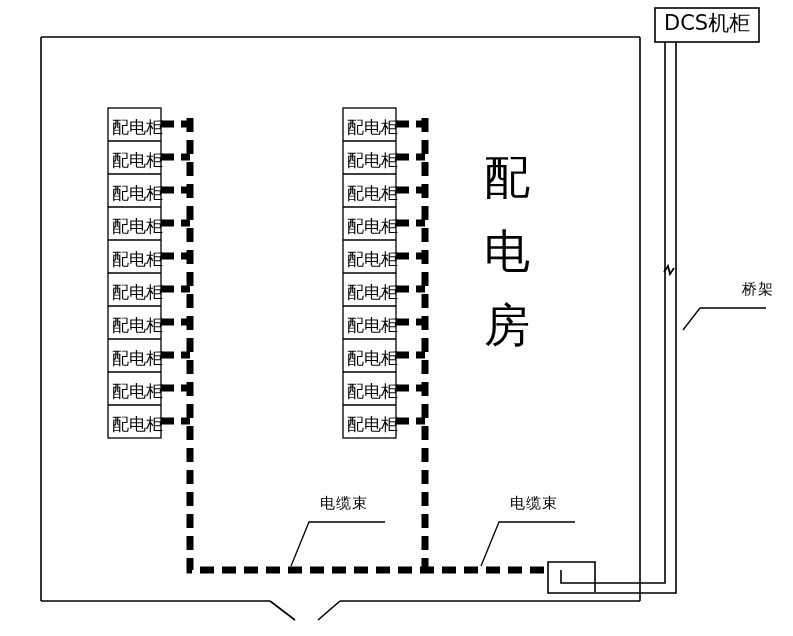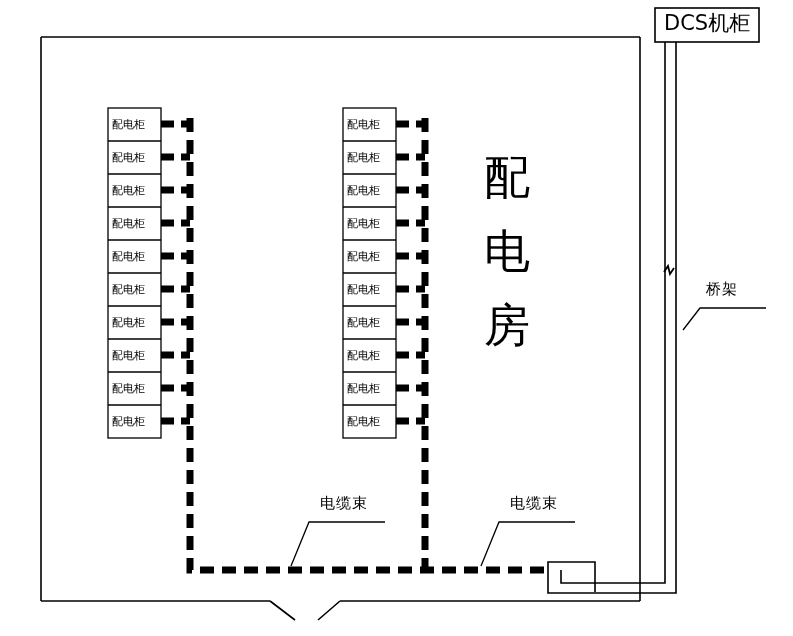--- a/index.html
+++ b/index.html
@@ -13,21 +13,21 @@
   svg{position:absolute;left:0;top:0;width:793px;height:636px;}
   .lbl{
     position:absolute;
     font-family:"DejaVu Sans","Liberation Sans",sans-serif;
     color:#000;
     white-space:nowrap;
     line-height:1;
     user-select:none;
     text-align:center;
   }
-  .cab-txt{font-size:11px;letter-spacing:0px;}
+  .cab-txt{font-size:17px;letter-spacing:0px;}
   .dcs-txt{font-size:21px;letter-spacing:0px;}
   .ann-txt{font-size:15px;letter-spacing:1px;}
   .room-txt{
     font-size:46px;
     font-family:"DejaVu Sans","Liberation Sans",sans-serif;
     font-weight:300;
     line-height:74px;
     letter-spacing:0;
   }
 </style>
@@ -122,21 +122,21 @@
   </svg>
 
   <div class="lbl dcs-txt" style="left:664px;top:13px;">DCS机柜</div>
 
   <div class="lbl room-txt" style="left:484px;top:140px;">配</div>
   <div class="lbl room-txt" style="left:484px;top:214px;">电</div>
   <div class="lbl room-txt" style="left:484px;top:288px;">房</div>
 
   <div class="lbl ann-txt" style="left:320px;top:496px;">电缆束</div>
   <div class="lbl ann-txt" style="left:510px;top:496px;">电缆束</div>
-  <div class="lbl ann-txt" style="left:706px;top:282px;">桥架</div>
+  <div class="lbl ann-txt" style="left:742px;top:282px;">桥架</div>
 
   <div id="left-col-labels">
       <div class="lbl cab-txt" style="left: 112px; top: 119px;">配电柜</div>
       <div class="lbl cab-txt" style="left: 112px; top: 152px;">配电柜</div>
       <div class="lbl cab-txt" style="left: 112px; top: 185px;">配电柜</div>
       <div class="lbl cab-txt" style="left: 112px; top: 218px;">配电柜</div>
       <div class="lbl cab-txt" style="left: 112px; top: 251px;">配电柜</div>
       <div class="lbl cab-txt" style="left: 112px; top: 284px;">配电柜</div>
       <div class="lbl cab-txt" style="left: 112px; top: 317px;">配电柜</div>
       <div class="lbl cab-txt" style="left: 112px; top: 350px;">配电柜</div>

